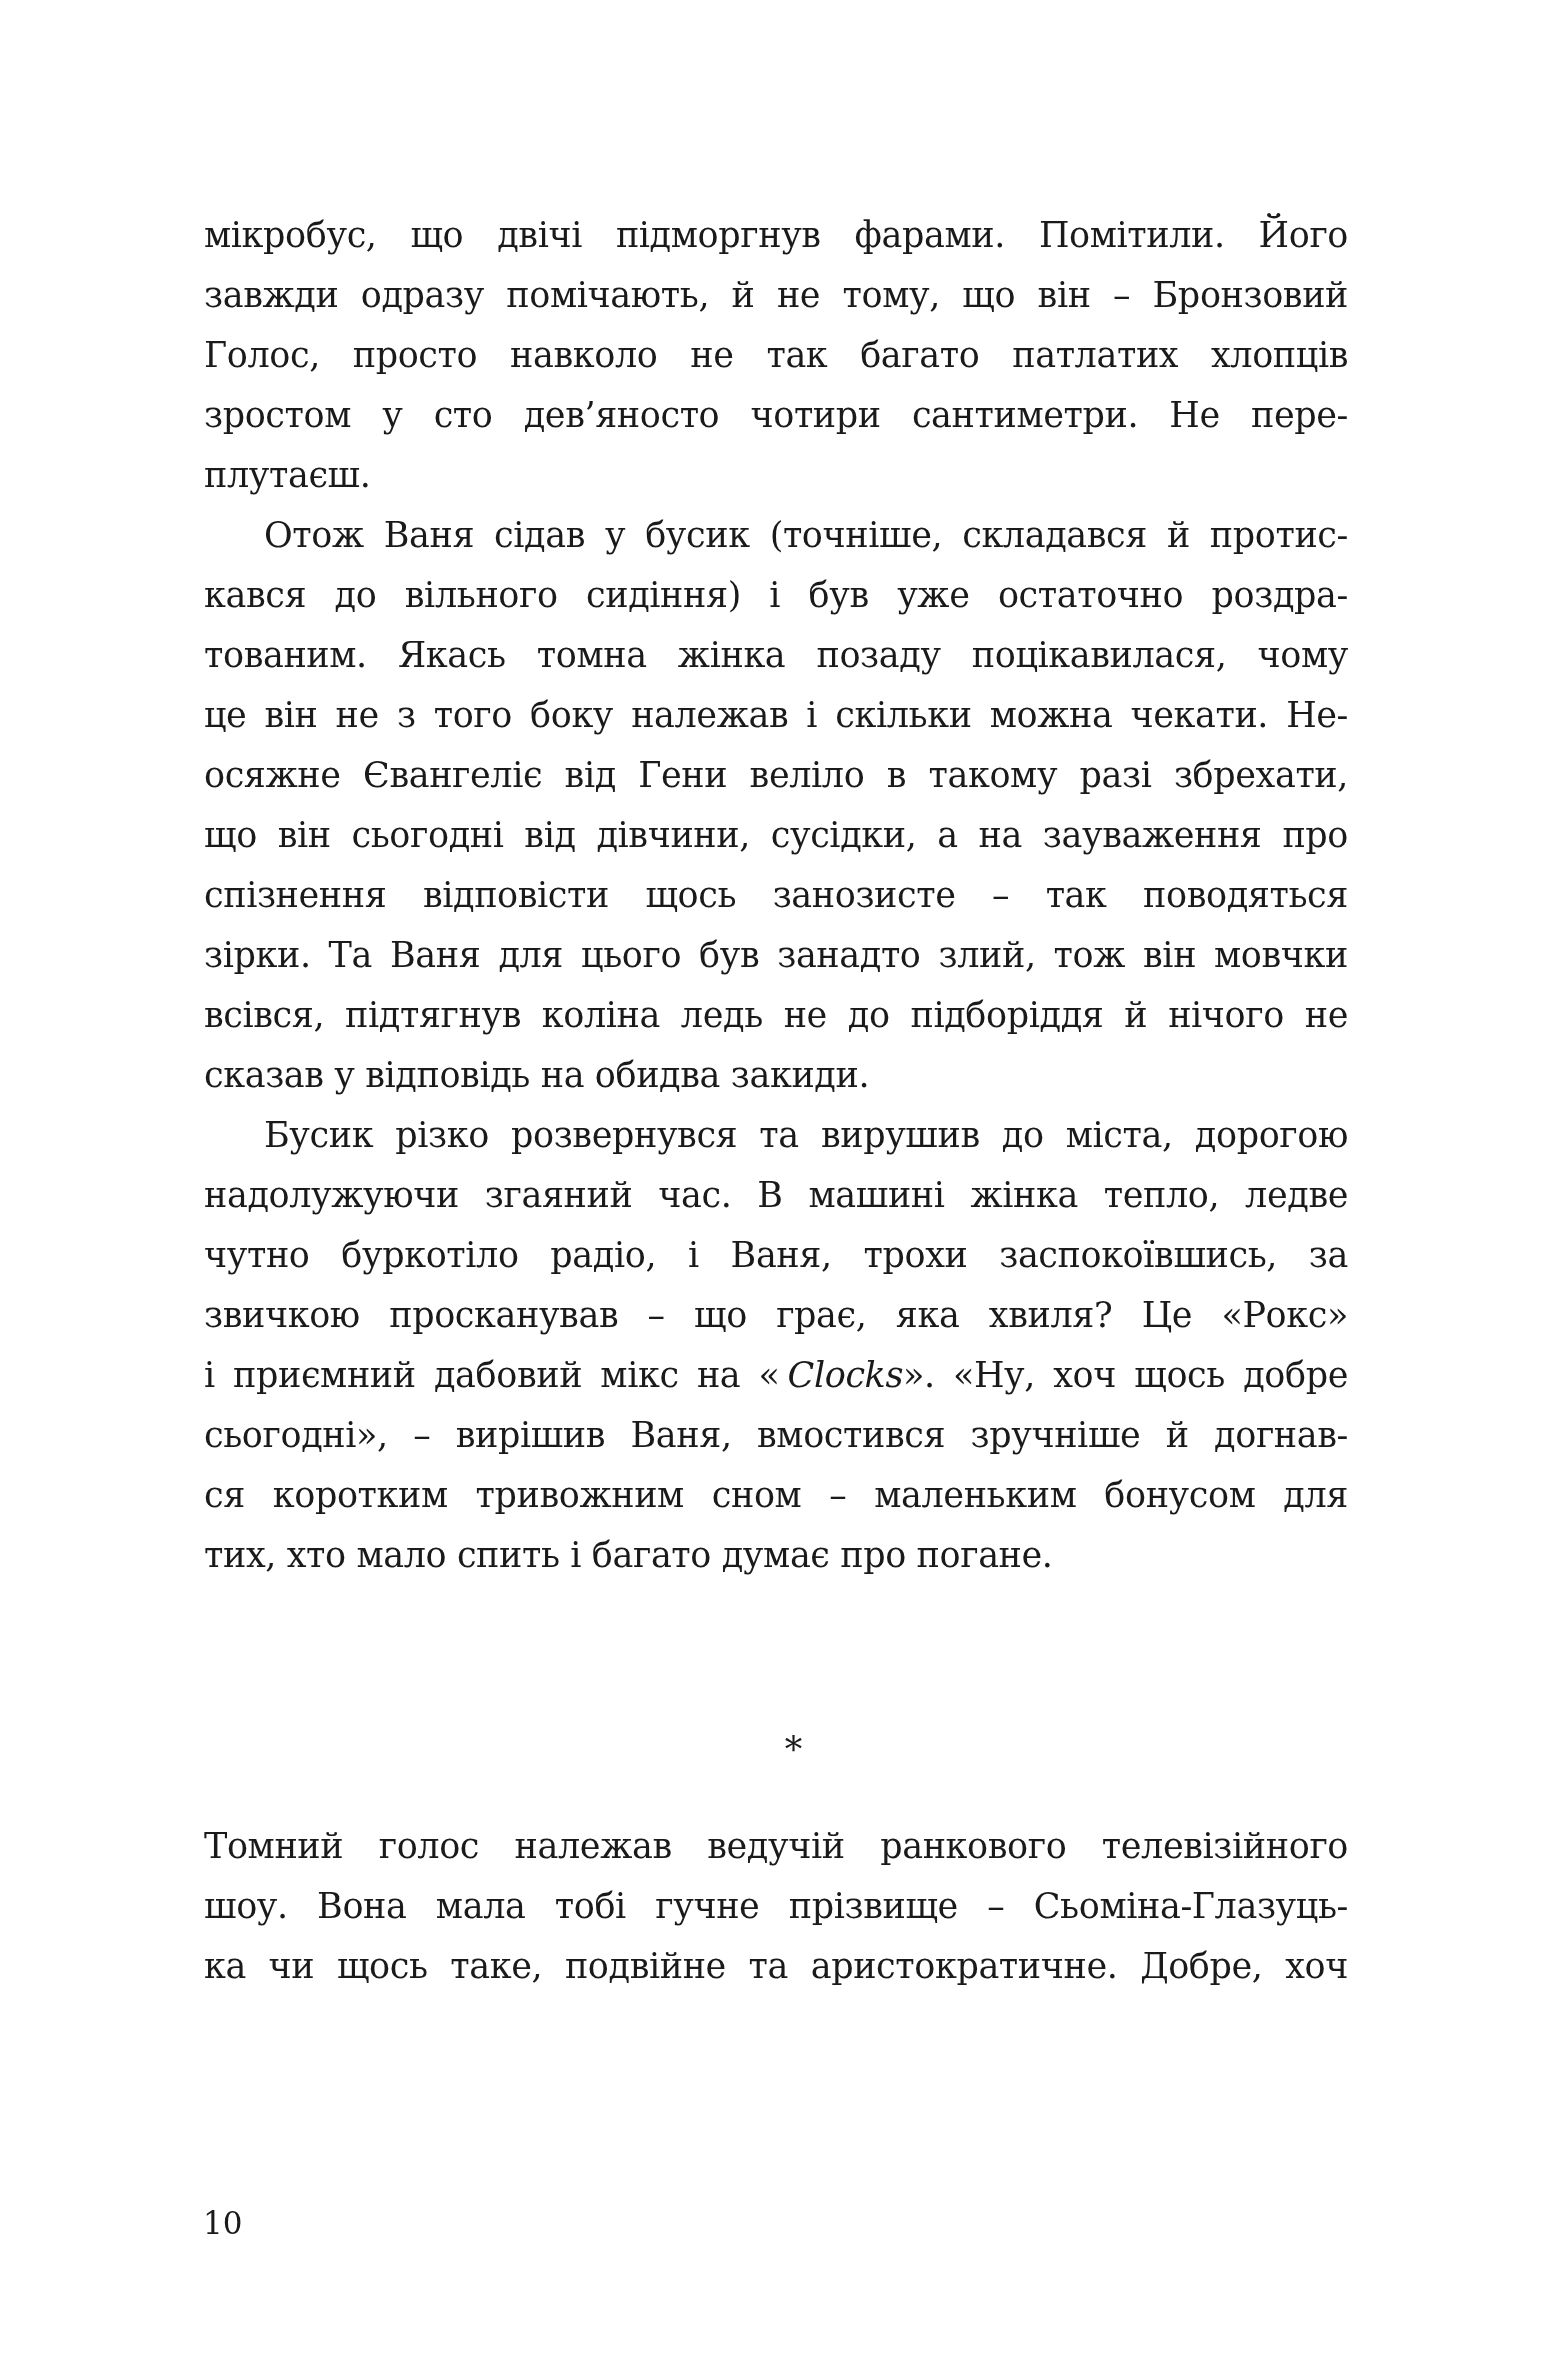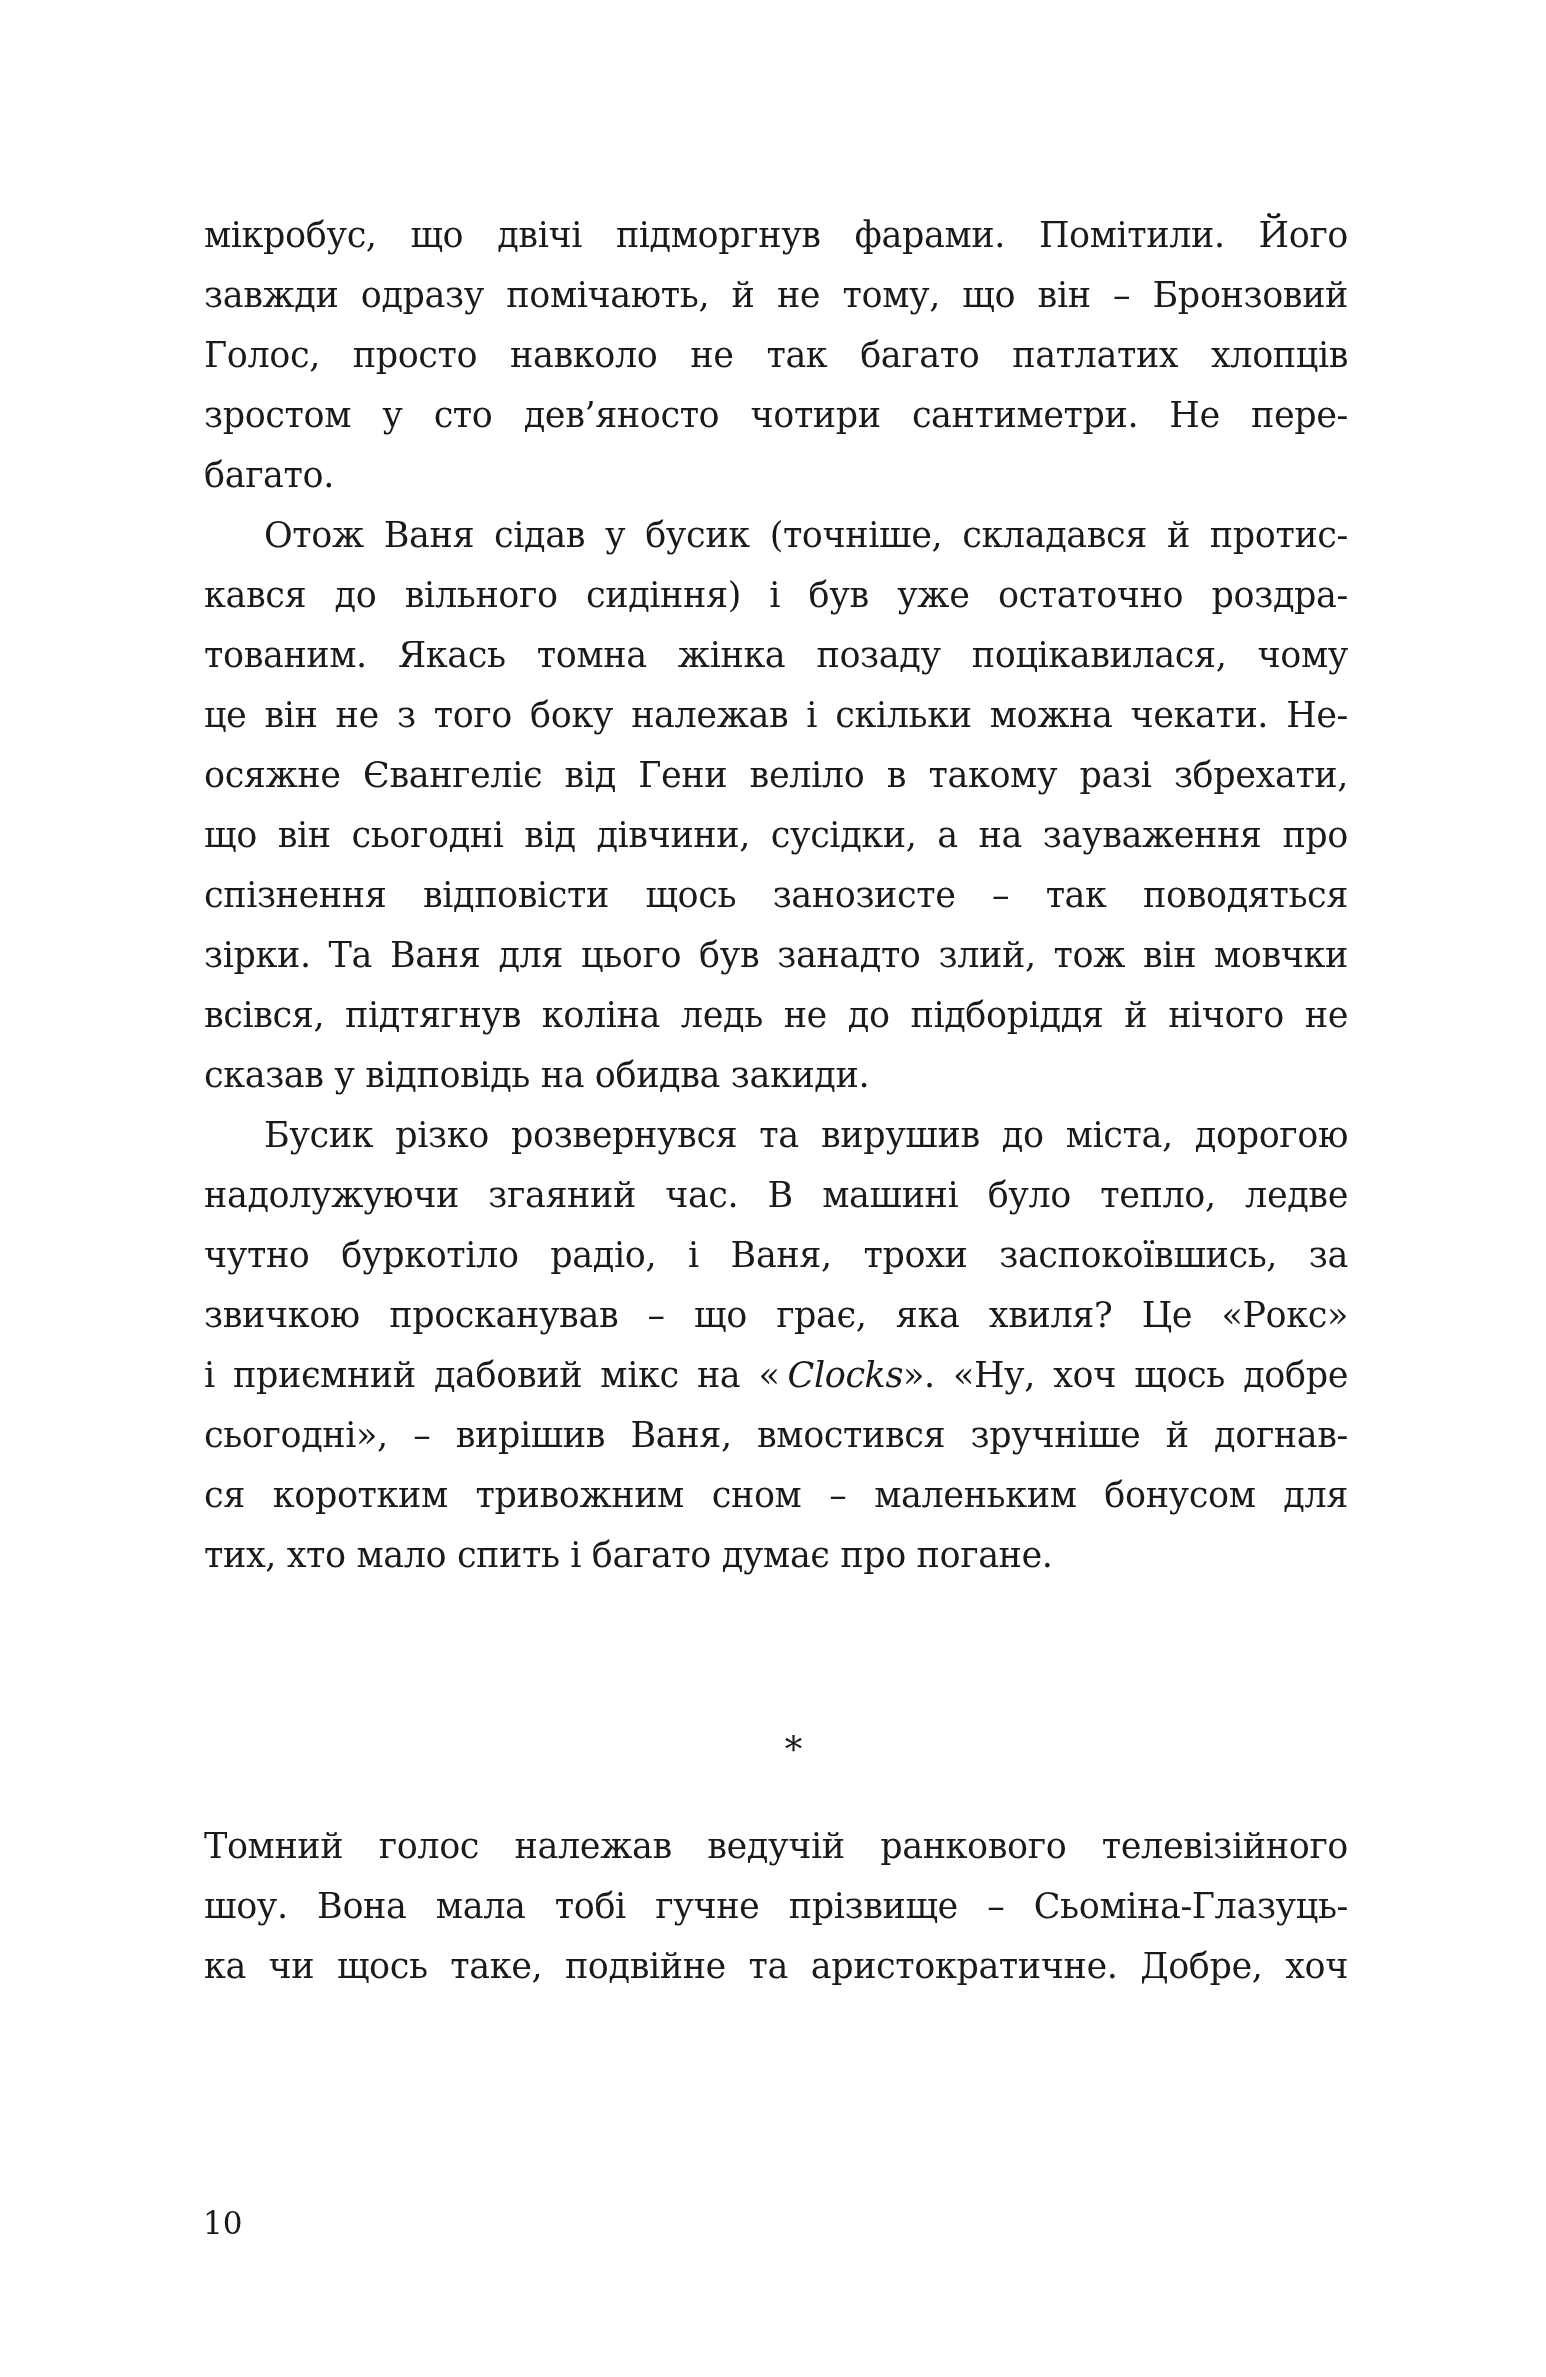--- a/index.html
+++ b/index.html
@@ -70,39 +70,39 @@
 
 <div class="page">
 
   <div class="text-block block-a">
 
     <div>
       <span class="line">мікробус, що двічі підморгнув фарами. Помітили. Його</span>
       <span class="line">завжди одразу помічають, й не тому, що він – Бронзовий</span>
       <span class="line">Голос, просто навколо не так багато патлатих хлопців</span>
       <span class="line">зростом у сто дев’яносто чотири сантиметри. Не пере-</span>
-      <span class="line last">багато.</span>
+      <span class="line last">плутаєш.</span>
     </div>
 
     <div>
       <span class="line indent">Отож Ваня сідав у бусик (точніше, складався й протис-</span>
       <span class="line">кався до вільного сидіння) і був уже остаточно роздра-</span>
       <span class="line">тованим. Якась томна жінка позаду поцікавилася, чому</span>
       <span class="line">це він не з того боку належав і скільки можна чекати. Не-</span>
       <span class="line">осяжне Євангеліє від Гени веліло в такому разі збрехати,</span>
       <span class="line">що він сьогодні від дівчини, сусідки, а на зауваження про</span>
       <span class="line">спізнення відповісти щось занозисте – так поводяться</span>
       <span class="line">зірки. Та Ваня для цього був занадто злий, тож він мовчки</span>
       <span class="line">всівся, підтягнув коліна ледь не до підборіддя й нічого не</span>
       <span class="line last">сказав у відповідь на обидва закиди.</span>
     </div>
 
     <div>
       <span class="line indent">Бусик різко розвернувся та вирушив до міста, дорогою</span>
-      <span class="line">надолужуючи згаяний час. В машині було тепло, ледве</span>
+      <span class="line">надолужуючи згаяний час. В машині жінка тепло, ледве</span>
       <span class="line">чутно буркотіло радіо, і Ваня, трохи заспокоївшись, за</span>
       <span class="line">звичкою просканував – що грає, яка хвиля? Це «Рокс»</span>
       <span class="line"><span>і приємний дабовий мікс на «</span><span class="italic">Clocks</span><span>». «Ну, хоч щось добре</span></span>
       <span class="line">сьогодні», – вирішив Ваня, вмостився зручніше й догнав-</span>
       <span class="line">ся коротким тривожним сном – маленьким бонусом для</span>
       <span class="line last">тих, хто мало спить і багато думає про погане.</span>
     </div>
   </div>
 
   <div class="separator">*</div>

